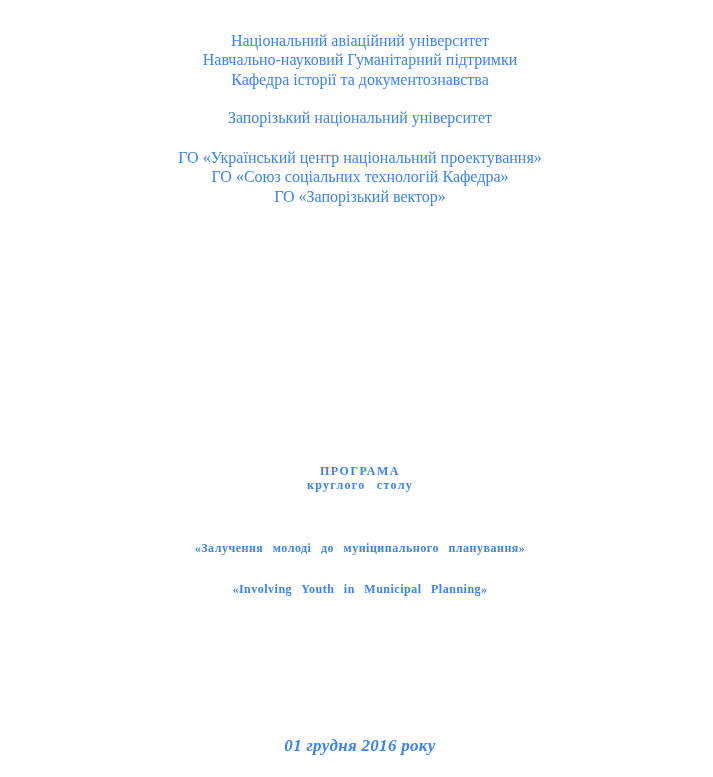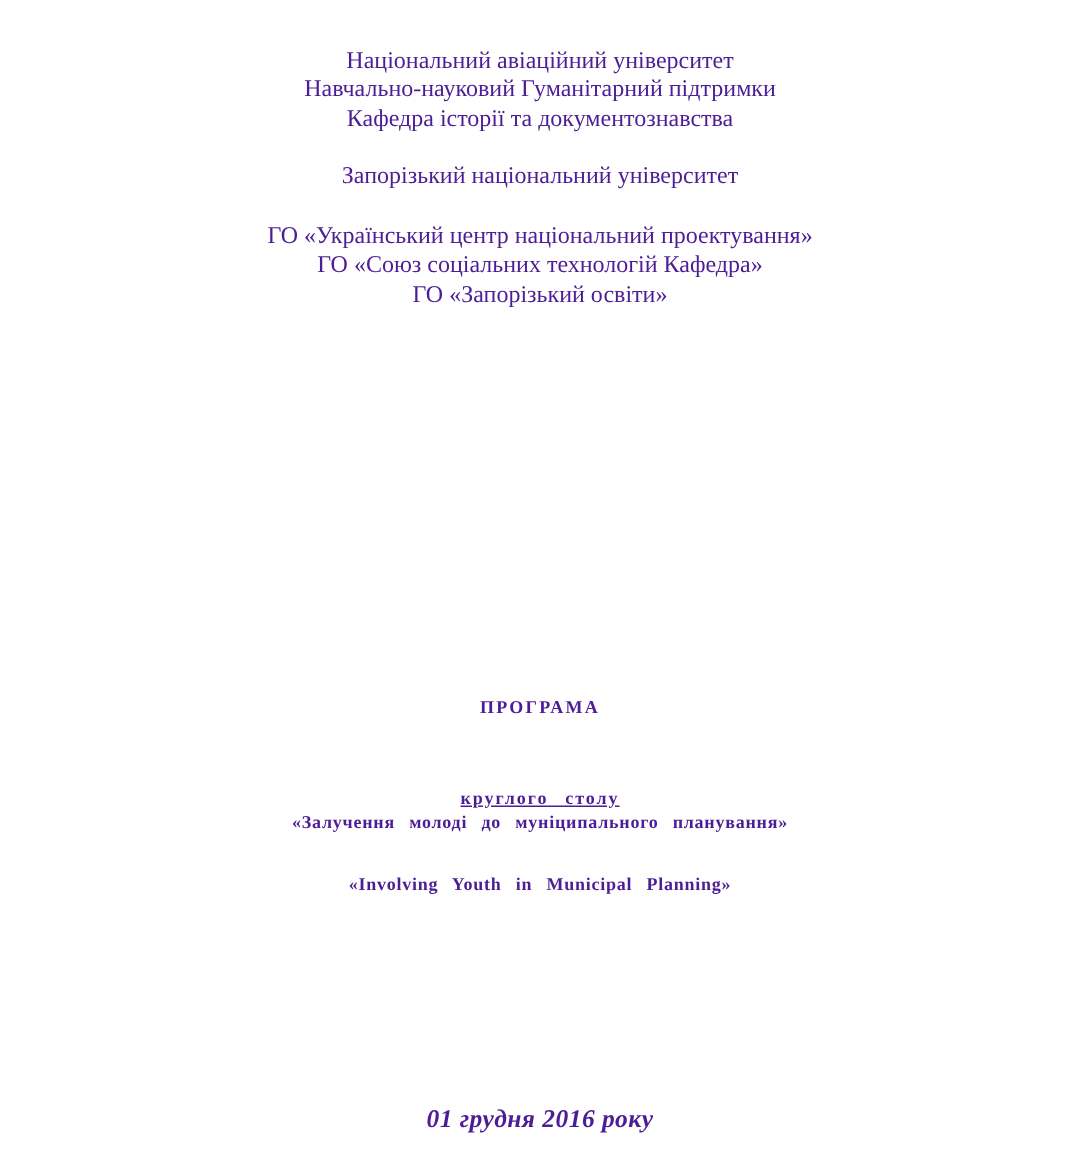--- a/index.html
+++ b/index.html
@@ -5,21 +5,21 @@
   html, body {
     margin: 0;
     padding: 0;
     background: #ffffff;
   }
   .page {
     position: relative;
     width: 713px;
     height: 777px;
     background: #ffffff;
-    color: #4c1d95;
+    color: #3b82f6;
     font-family: "Liberation Serif", "DejaVu Serif", serif;
     overflow: hidden;
   }
   .line {
     position: absolute;
     left: 7px;
     width: 706px;
     text-align: center;
     line-height: 1;
     white-space: nowrap;
@@ -52,21 +52,21 @@
   
   .l-uni1   { top: 33px; }
   .l-uni2   { top: 52px; }
   .l-uni3   { top: 72px; }
   .l-znu    { top: 110px; }
   .l-ngo1   { top: 150px; }
   .l-ngo2   { top: 169px; }
   .l-ngo3   { top: 189px; }
   .l-support{ top: 293px; }
   .l-doctype{ top: 465px; }
-  .l-event  { top: 526px; text-decoration: underline; }
+  .l-event  { top: 479px; }
   .l-titleuk{ top: 542px; }
   .l-titleen{ top: 583px; }
   .l-date   { top: 737px; }
 </style>
 </head>
 <body>
 
 <div class="page">
 
   <div class="line body-text l-uni1">Національний авіаційний університет</div>
@@ -74,21 +74,21 @@
   <div class="line body-text l-uni2">Навчально-науковий Гуманітарний підтримки</div>
 
   <div class="line body-text l-uni3">Кафедра історії та документознавства</div>
 
   <div class="line body-text l-znu">Запорізький національний університет</div>
 
   <div class="line body-text l-ngo1">ГО «Український центр національний проектування»</div>
 
   <div class="line body-text l-ngo2">ГО «Союз соціальних технологій Кафедра»</div>
 
-  <div class="line body-text l-ngo3">ГО «Запорізький освіти»</div>
+  <div class="line body-text l-ngo3">ГО «Запорізький вектор»</div>
 
 
   <div class="line title-text doc-type l-doctype">ПРОГРАМА</div>
 
   <div class="line title-text event-type l-event">круглого столу</div>
 
   <div class="line title-text l-titleuk">«Залучення молоді до муніципального планування»</div>
 
   <div class="line title-text l-titleen">«Involving Youth in Municipal Planning»</div>
 

